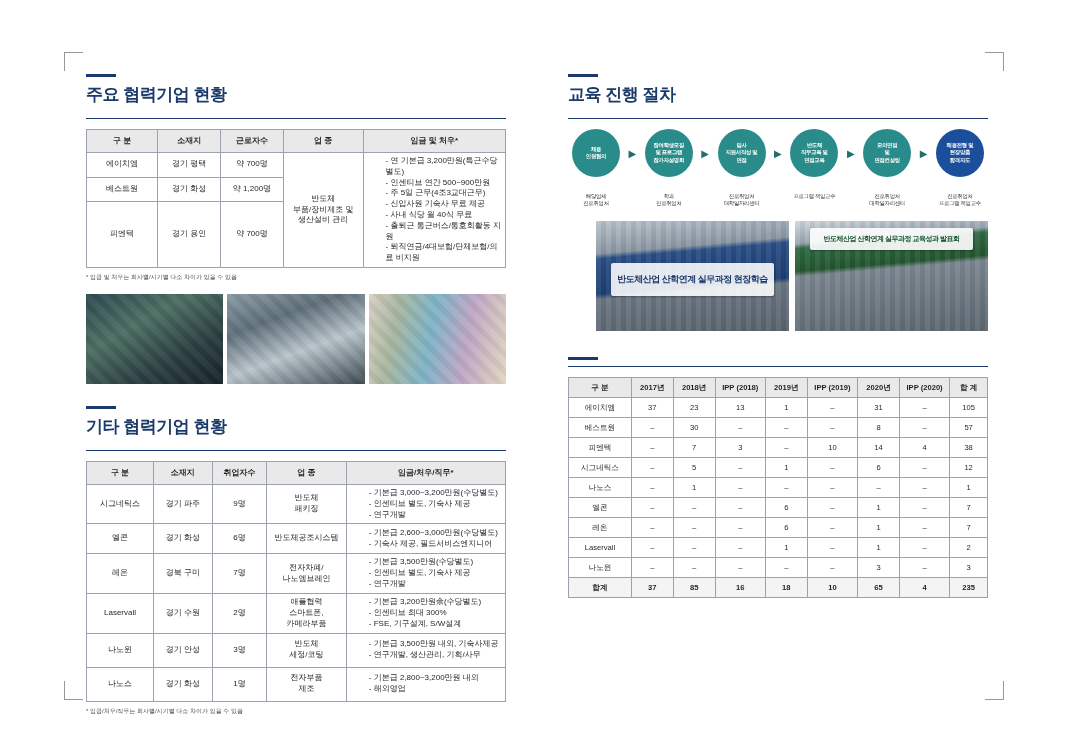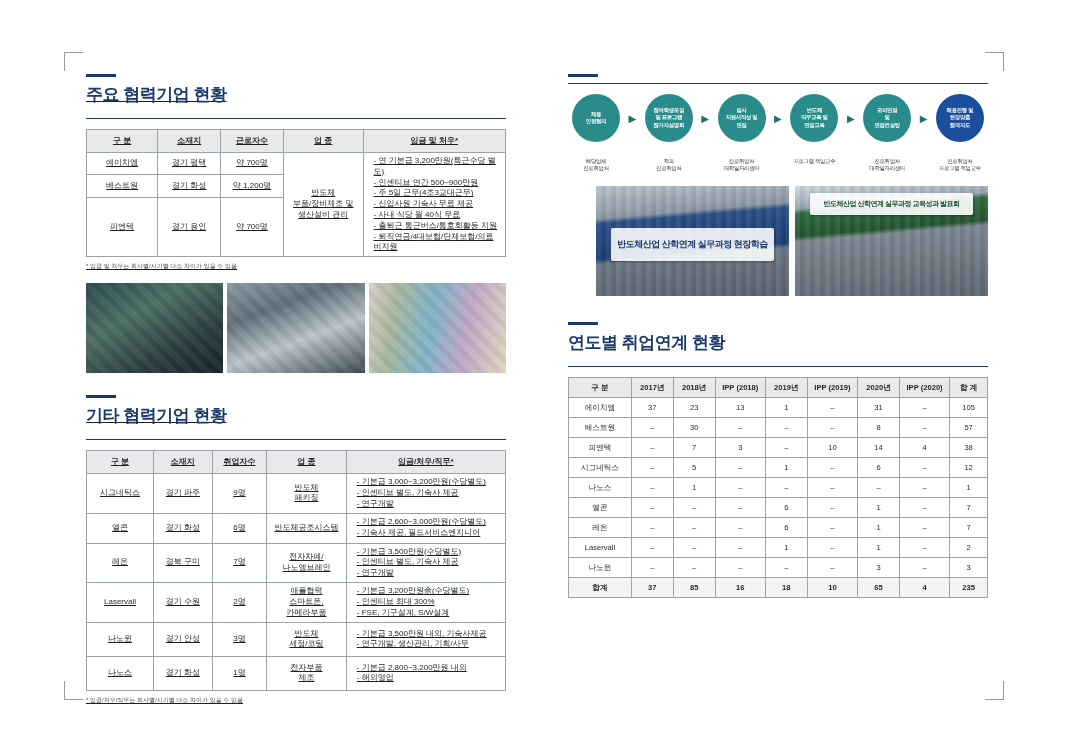--- a/index.html
+++ b/index.html
@@ -23,21 +23,21 @@
   .corner {
     position: absolute;
     width: 18px;
     height: 18px;
   }
   .corner.tl { left: 64px; top: 52px; border-left: 1px solid #9a9a9a; border-top: 1px solid #9a9a9a; }
   .corner.tr { right: 64px; top: 52px; border-right: 1px solid #9a9a9a; border-top: 1px solid #9a9a9a; }
   .corner.bl { left: 64px; bottom: 52px; border-left: 1px solid #9a9a9a; border-bottom: 1px solid #9a9a9a; }
   .corner.br { right: 64px; bottom: 52px; border-right: 1px solid #9a9a9a; border-bottom: 1px solid #9a9a9a; }
 
-  .col-left { position: absolute; left: 86px; top: 74px; width: 420px; text-decoration: underline; }
+  .col-left { position: absolute; left: 86px; top: 74px; width: 420px; }
   .col-right { position: absolute; left: 568px; top: 74px; width: 420px; }
 
   .section-title {
     font-size: 17px;
     font-weight: bold;
     color: #1b3a6b;
     letter-spacing: -0.5px;
     padding-bottom: 4px;
     margin: 0 0 8px 0;
   }
@@ -68,21 +68,21 @@
     line-height: 1.35;
   }
   table.data thead th {
     background: #e9e9e9;
     font-weight: bold;
     font-size: 8px;
     height: 16px;
   }
   table.data td.left {
     text-align: left;
-    padding-left: 10px;
+    padding-left: 22px;
   }
   .note {
     font-size: 6px;
     color: #4d4d4d;
     margin-top: 5px;
   }
 
   
   .photos {
     display: flex;
@@ -385,20 +385,21 @@
         </tbody>
       </table>
       <div class="note">* 임금/처우/직무는 회사별/시기별 다소 차이가 있을 수 있음</div>
     </div>
   </div>
 
   <div class="col-right">
 
     <div>
       <div class="title-rule"></div>
+      <div class="section-title">교육 진행 절차</div>
       <div class="title-underline"></div>
 
       <div class="flow">
         <div class="flow-step">
           <div class="flow-circle" style="background:#2a8c8a; white-space:pre-line">채용
 인원협의</div>
           <div class="flow-caption" style="white-space:pre-line">해당업체
 진로취업처</div>
         </div>
         <div class="flow-arrow">▶</div>
@@ -447,21 +448,20 @@
       <div class="photo-wide pw1">
         <div class="pw-banner">반도체산업 산학연계 실무과정 현장학습</div>
       </div>
       <div class="photo-wide pw2">
         <div class="pw-banner">반도체산업 산학연계 실무과정 교육성과 발표회</div>
       </div>
     </div>
 
     <div style="margin-top:26px">
       <div class="title-rule"></div>
-      <div class="section-title">연도별 취업연계 현황</div>
       <div class="title-underline"></div>
 
       <table class="emp">
         <colgroup>
           <col style="width:15%">
             <col style="width:10%">
             <col style="width:10%">
             <col style="width:12%">
             <col style="width:10%">
             <col style="width:12%">

